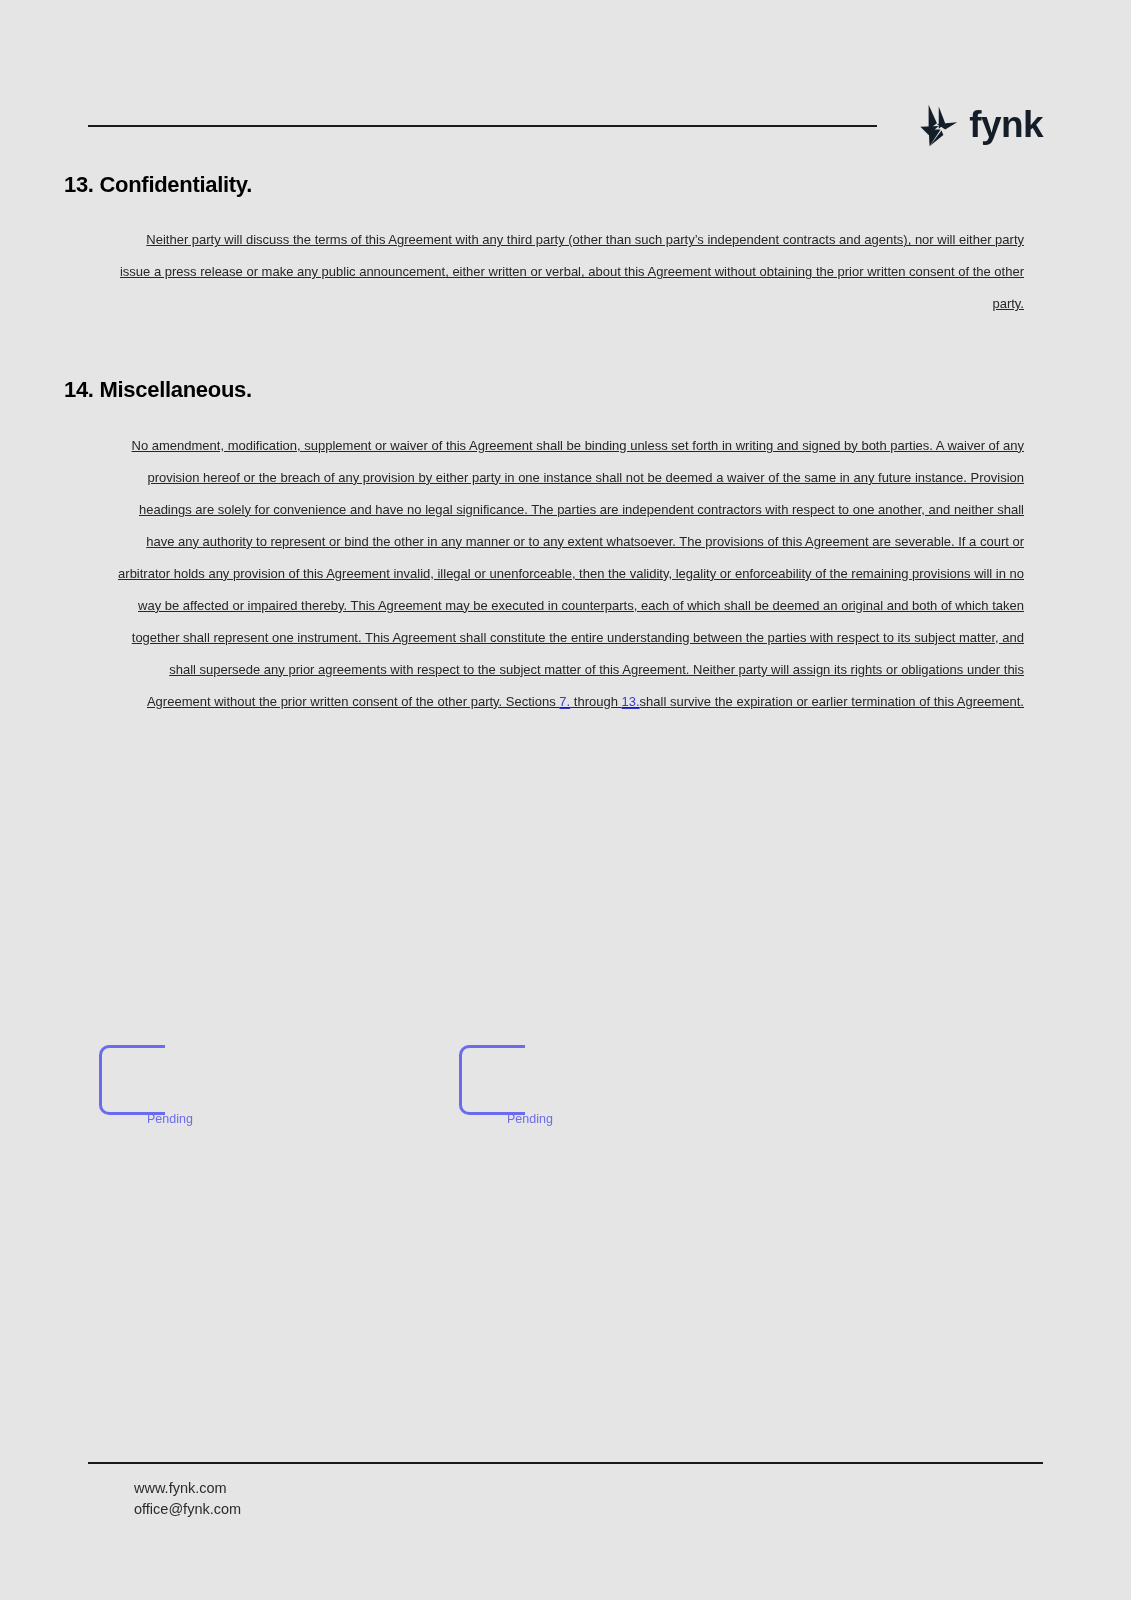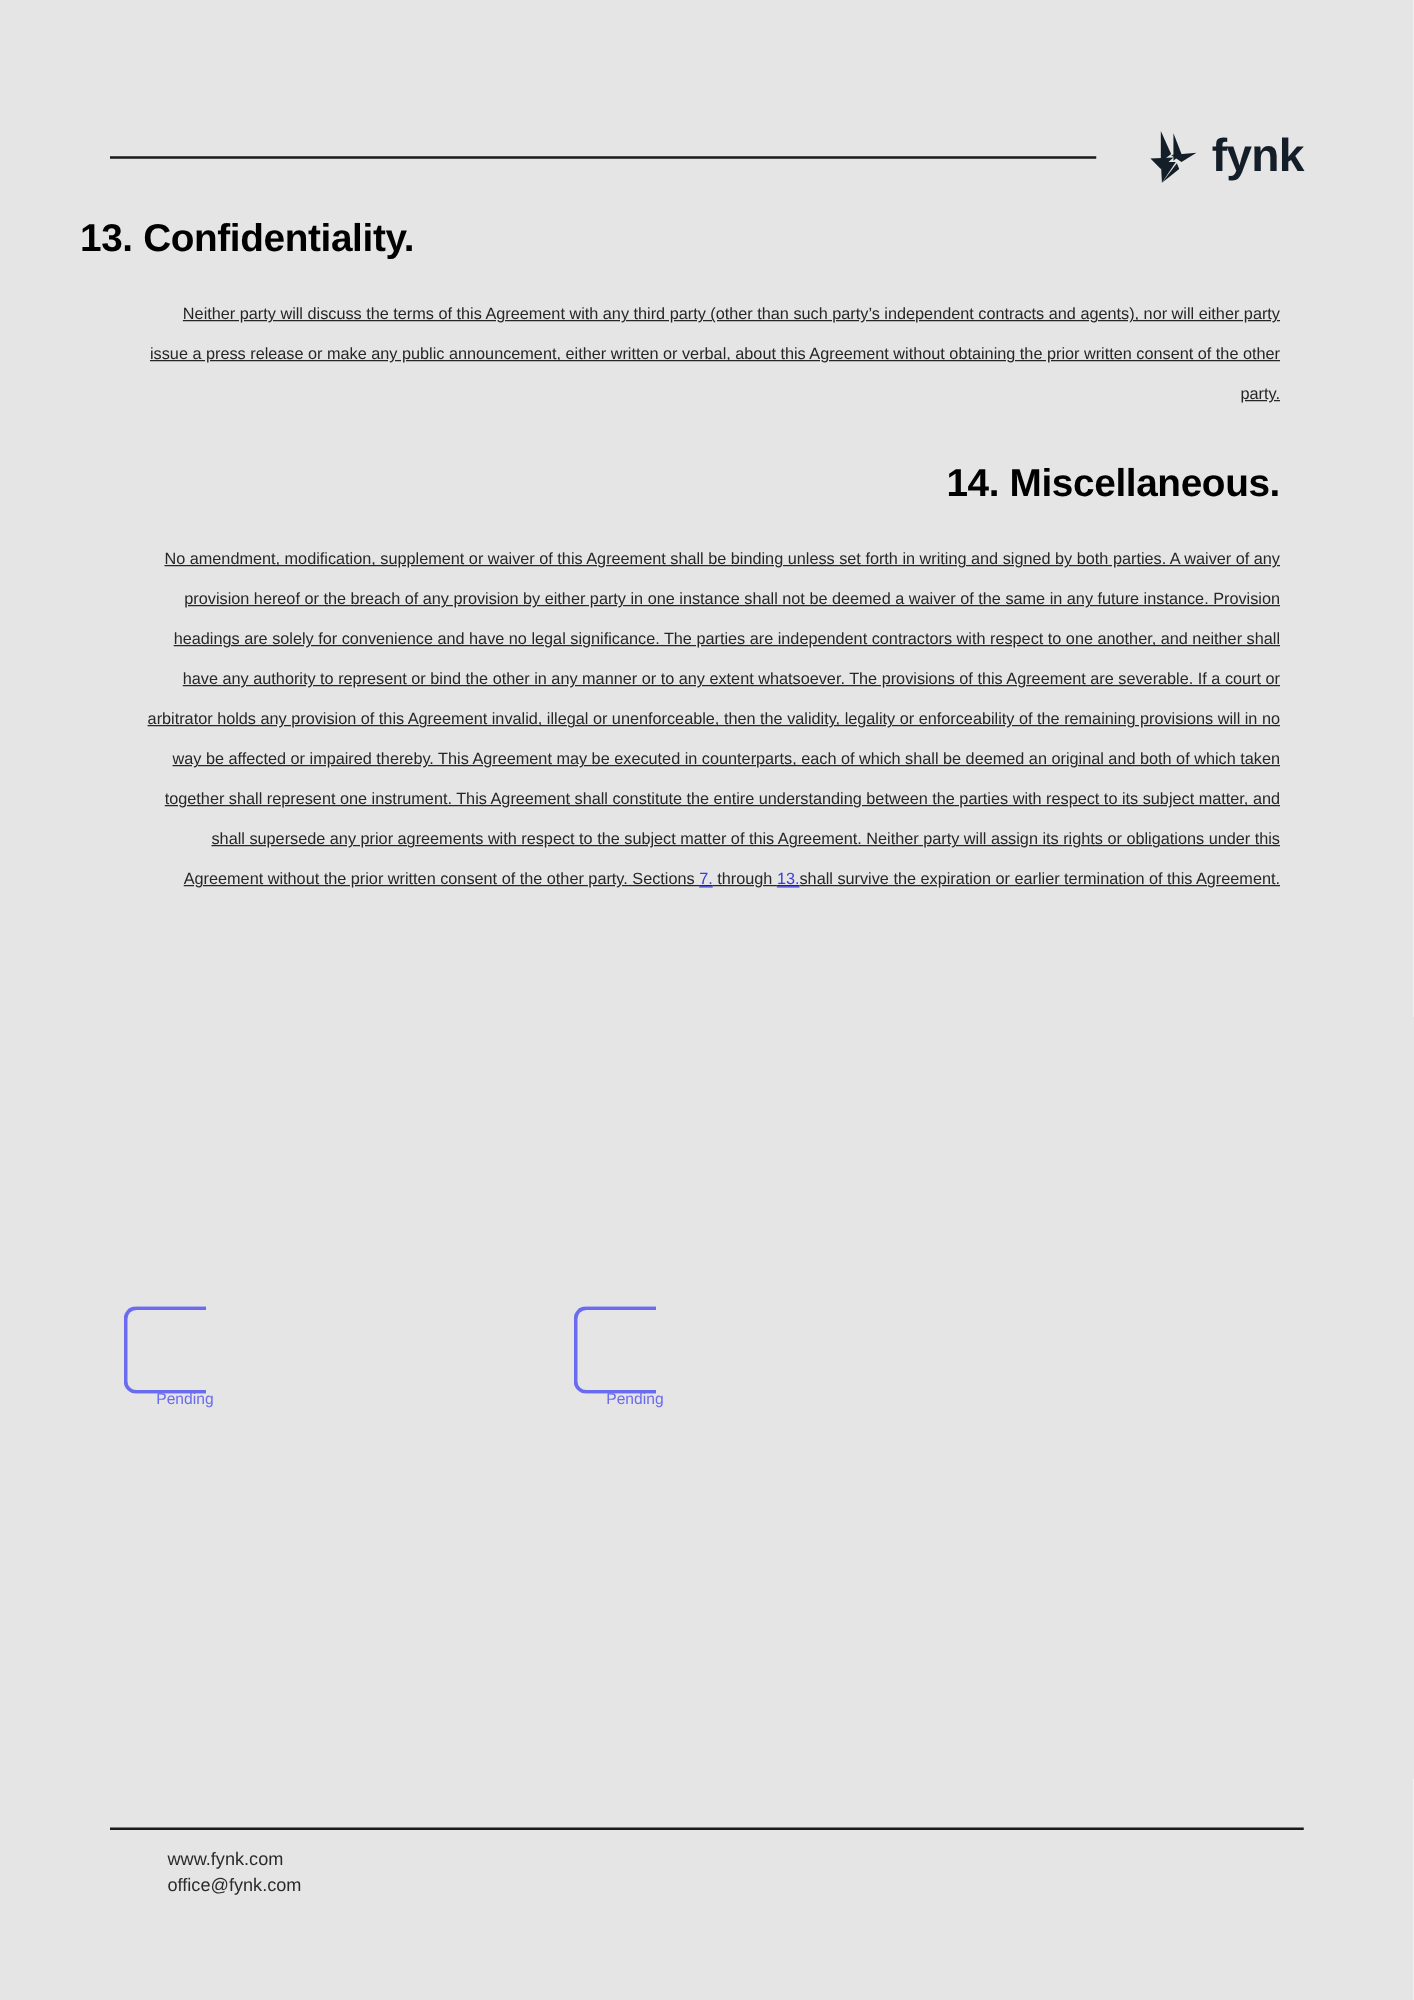--- a/index.html
+++ b/index.html
@@ -61,40 +61,40 @@
 
   
   .content {
     position: absolute;
     top: 172px;
     left: 64px;
     width: 960px;
   }
   h2.section-heading {
     margin: 0;
-    font-size: 31px;
+    font-size: 22px;
     font-weight: bold;
     letter-spacing: -0.3px;
     color: #000000;
     line-height: 1.2;
   }
   .section-13 { margin-top: 0; }
   .section-14 { margin-top: 0; }
 
   .para {
     margin: 0;
     font-size: 13px;
     line-height: 32px;
     color: #262626;
     padding-left: 50px;
     text-align: right;
     text-decoration: underline;
   }
   .para-13 { margin-top: 26px; }
-  .heading-14-wrap { margin-top: 37px; text-align: right; }
+  .heading-14-wrap { margin-top: 57px; }
   .para-14 { margin-top: 26px; }
 
   a.xref {
     color: #3a3ad4;
     text-decoration: underline;
     text-decoration-thickness: 1px;
     text-underline-offset: 2px;
   }
 
   .sign-line {
@@ -132,21 +132,21 @@
     border-left: 3px solid #6b6bf0;
     border-top: 3px solid #6b6bf0;
     border-bottom: 3px solid #6b6bf0;
     border-right: none;
     border-top-left-radius: 10px;
     border-bottom-left-radius: 10px;
     box-sizing: border-box;
   }
   .sig-status {
     position: absolute;
-    left: 26px;
+    left: 48px;
     top: 66px;
     font-size: 12.5px;
     color: #6b6bf0;
     white-space: nowrap;
     line-height: 16px;
   }
 
   
   .footer {
     position: absolute;

